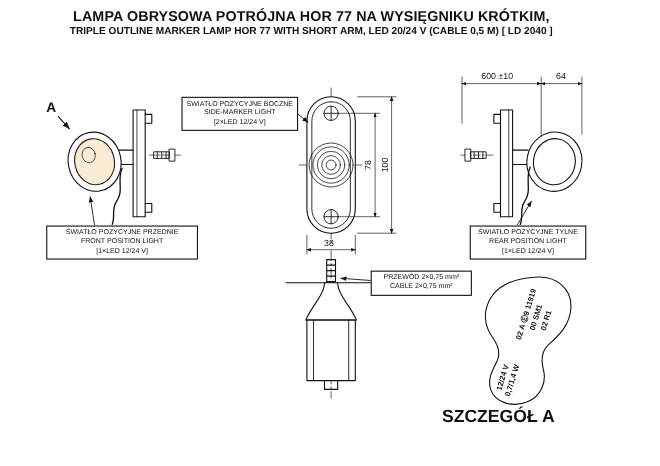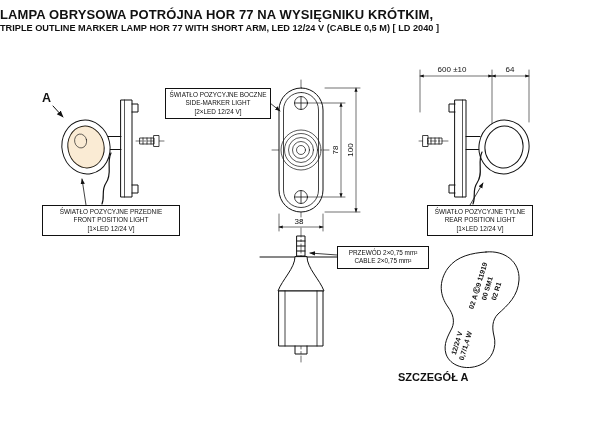--- a/index.html
+++ b/index.html
@@ -1,30 +1,30 @@
 <!DOCTYPE html>
 <html><head>
 <meta charset="utf-8">
 <style>
   html,body{margin:0;padding:0}
   body{width:600px;height:424px;background:#ffffff;font-family:"Liberation Sans","DejaVu Sans",sans-serif;color:#111;position:relative;overflow:hidden}
-  .title-block{position:absolute;top:7px;left:0;width:566px;text-align:left;line-height:1.18;z-index:2}
+  .title-block{position:absolute;top:7px;left:0;width:566px;text-align:center;line-height:1.18;z-index:2}
   .t1{font-size:13px;font-weight:700;letter-spacing:.1px}
   .t2{font-size:9.2px;font-weight:700;margin-top:1px}
   .drawing{position:absolute;left:0;top:0;z-index:1}
   .callout{position:absolute;z-index:3;border:1px solid #111;background:#fff;text-align:center;font-size:6.4px;line-height:1.3;padding:2px;font-weight:400;white-space:nowrap}
-  .caption{position:absolute;z-index:3;font-weight:700;font-size:11px;text-align:left}
+  .caption{position:absolute;z-index:3;font-weight:700;font-size:16px;text-align:center}
   .marker-a{position:absolute;z-index:3;font-weight:700;font-size:12.5px}
 </style>
 </head>
 <body>
 
 <div class="title-block">
   <div class="t1">LAMPA OBRYSOWA POTRÓJNA HOR 77 NA WYSIĘGNIKU KRÓTKIM,</div>
-  <div class="t2">TRIPLE OUTLINE MARKER LAMP HOR 77 WITH SHORT ARM, LED 12/24 V (CABLE 0,5 M) [ LD 2040 ]</div>
+  <div class="t2">TRIPLE OUTLINE MARKER LAMP HOR 77 WITH SHORT ARM, LED 20/24 V (CABLE 0,5 M) [ LD 2040 ]</div>
 </div>
 
 <div class="marker-a" style="left:42px;top:91px">A</div>
 
 <div class="callout" style="left:165px;top:88px;width:100px">
   <div>ŚWIATŁO POZYCYJNE BOCZNE</div>
   <div>SIDE-MARKER LIGHT</div>
   <div>[2×LED 12/24 V]</div>
 </div>
 

